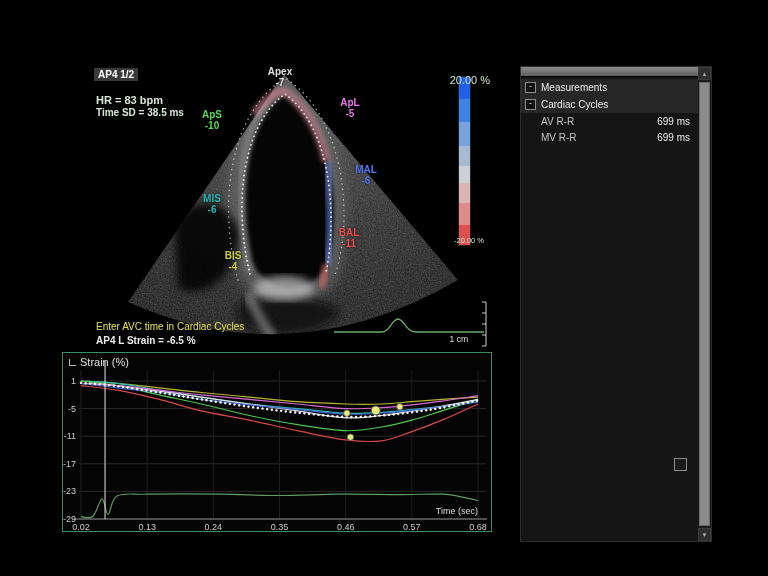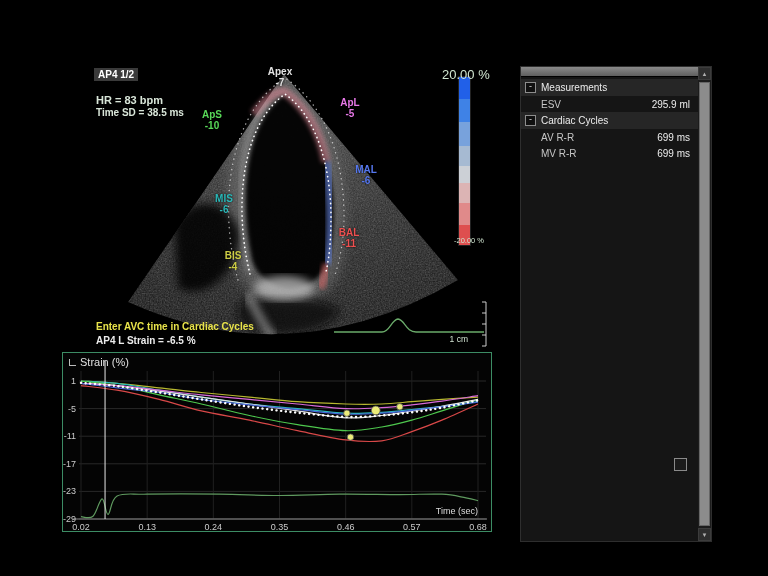--- a/index.html
+++ b/index.html
@@ -6,28 +6,28 @@
   body{width:768px;height:576px;position:relative;font-family:"Liberation Sans",sans-serif;overflow:hidden;}
   .screen{position:absolute;inset:0;background:#000;}
 
   
   .us{position:absolute;left:88px;top:64px;width:402px;height:288px;background:#000;}
   .us-svg{position:absolute;inset:0;width:100%;height:100%;}
   .chip{position:absolute;left:6px;top:4px;background:#3a3a3a;color:#fff;font-size:10px;font-weight:700;padding:1px 4px;}
   .hr{position:absolute;left:8px;top:30px;color:#d9e6d9;font-size:11px;font-weight:700;}
   .tsd{position:absolute;left:8px;top:43px;color:#d9e6d9;font-size:10px;font-weight:700;}
   .seg{position:absolute;display:flex;flex-direction:column;align-items:center;font-size:10px;font-weight:700;line-height:11px;transform:translateX(-50%);text-shadow:0 0 2px #000;}
-  .prompt{position:absolute;left:8px;top:257px;color:#e8e34a;font-size:10px;font-weight:700;}
+  .prompt{position:absolute;left:8px;top:257px;color:#e8e34a;font-size:10px;font-weight:400;}
   .strainsum{position:absolute;left:8px;top:271px;color:#ececec;font-size:10px;font-weight:700;text-align:center;}
   .colorbar{position:absolute;left:370px;top:12px;width:11px;height:168px;
     background:linear-gradient(to bottom,
       #2160e8 0 13%,#3f82e6 13% 27%,#78a2dc 27% 41%,#a6bad2 41% 53%,
       #ccd0d6 53% 63%,#dcb4b4 63% 75%,#e08a8a 75% 88%,#de4f4f 88% 100%);
     border:1px solid #222;}
-  .cbmax{position:absolute;left:354px;top:3px;width:48px;text-align:left;color:#cfe4cf;font-size:13px;}
+  .cbmax{position:absolute;left:354px;top:10px;width:48px;text-align:right;color:#cfe4cf;font-size:11px;}
   .cbmin{position:absolute;left:352px;top:172px;width:44px;text-align:right;color:#cfe4cf;font-size:7.5px;}
   .scale{position:absolute;right:22px;bottom:8px;color:#cfe0cf;font-size:8.5px;}
 
   
   .chart{position:absolute;left:62px;top:352px;width:430px;height:180px;border:1px solid #3c8c64;background:#040404;box-sizing:border-box;}
   .ctitle{position:absolute;left:6px;top:3px;color:#e0e0e0;font-size:11px;display:flex;gap:4px;align-items:center;z-index:2;}
   .lmark{width:6px;height:6px;border-left:1px solid #bbb;border-bottom:1px solid #bbb;display:inline-block;}
   #strain-svg{position:absolute;inset:0;width:100%;height:100%;font-family:"Liberation Sans",sans-serif;}
 
   
@@ -113,21 +113,21 @@
       <span style="color: rgb(232, 120, 232);">-5</span>
     </div>
     <div class="seg" style="left:124px;top:45px">
       <span style="color: rgb(88, 216, 88);">ApS</span>
       <span style="color: rgb(88, 216, 88);">-10</span>
     </div>
     <div class="seg" style="left:278px;top:100px">
       <span style="color: rgb(85, 119, 238);">MAL</span>
       <span style="color: rgb(85, 119, 238);">-6</span>
     </div>
-    <div class="seg" style="left:136px;top:129px">
+    <div class="seg" style="left:124px;top:129px">
       <span style="color: rgb(42, 184, 184);">MIS</span>
       <span style="color: rgb(42, 184, 184);">-6</span>
     </div>
     <div class="seg" style="left:261px;top:163px">
       <span style="color: rgb(238, 80, 80);">BAL</span>
       <span style="color: rgb(238, 80, 80);">-11</span>
     </div>
     <div class="seg" style="left:145px;top:186px">
       <span style="color: rgb(204, 204, 68);">BIS</span>
       <span style="color: rgb(204, 204, 68);">-4</span>
@@ -193,24 +193,20 @@
       </svg>
   </div>
 
   <aside class="panel">
     <div class="ptop"></div>
     <div class="pbody">
       <div class="phead">
         <span class="exp">-</span>
         <span>Measurements</span>
       </div>
-      <div class="prow">
-        <span class="plbl">ESV</span>
-        <span class="pval">295.9 ml</span>
-      </div>
       <div class="phead">
         <span class="exp">-</span>
         <span>Cardiac Cycles</span>
       </div>
       <div class="prow">
         <span class="plbl">AV R-R</span>
         <span class="pval">699 ms</span>
       </div>
       <div class="prow">
         <span class="plbl">MV R-R</span>

